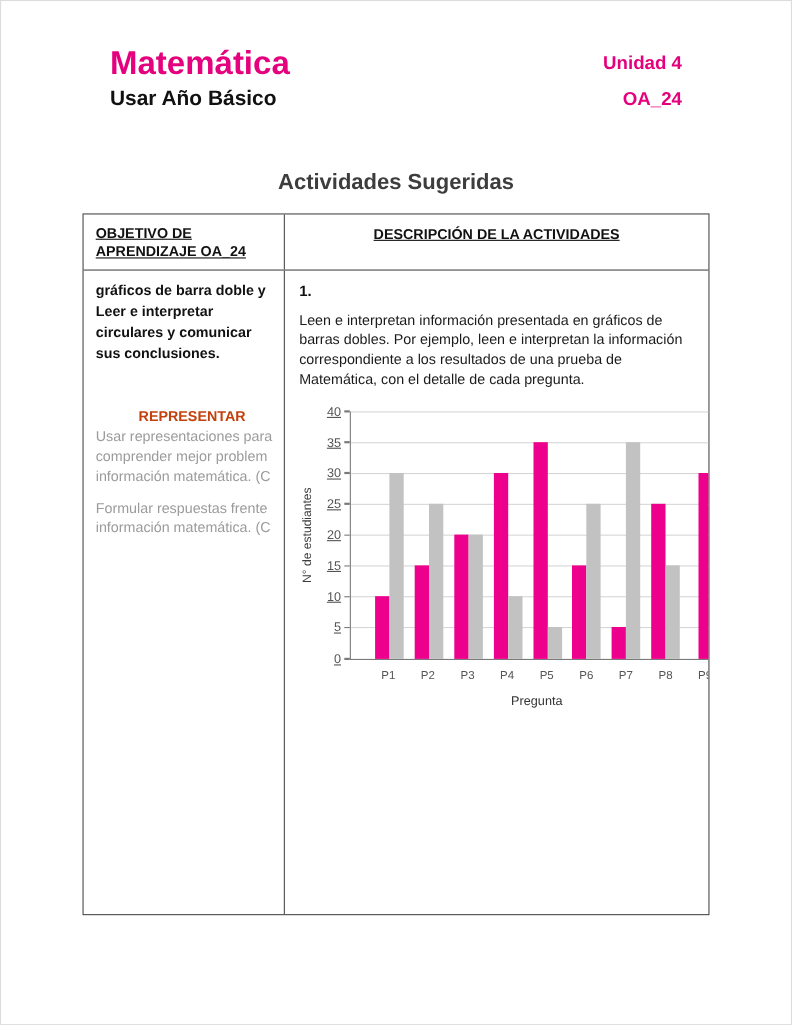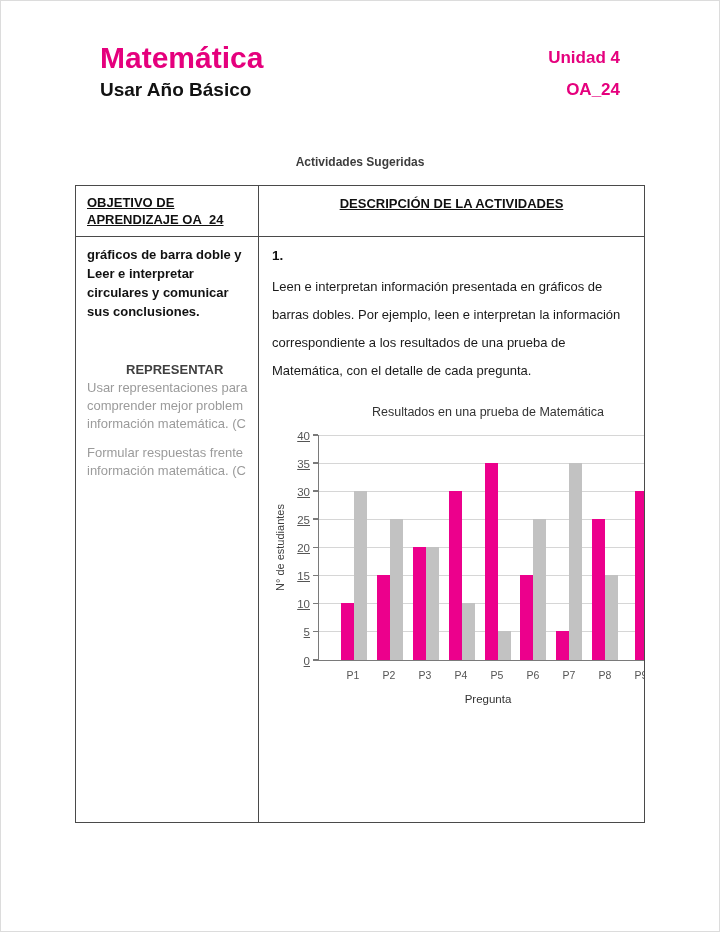--- a/index.html
+++ b/index.html
@@ -8,40 +8,40 @@
     font-family:"Liberation Sans", sans-serif; color:#111;
     outline:1px solid #dcdcdc; outline-offset:-1px; overflow:hidden;
   }
   
   .doc-header { display:flex; justify-content:space-between; align-items:flex-start; padding:42px 100px 0 100px; }
   .doc-title { font-size:30px; font-weight:bold; color:#e5007d; line-height:1.05; }
   .doc-subtitle { font-size:19px; font-weight:bold; color:#111; margin-top:5px; }
   .unit-block { text-align:right; margin-top:6px; }
   .unit-label, .oa-label { font-size:17px; font-weight:bold; color:#e5007d; }
   .oa-label { margin-top:12px; }
-  .section-title { text-align:center; font-size:12px; font-weight:bold; color:#3d3d3d; margin-top:54px; }
+  .section-title { text-align:center; font-size:20px; font-weight:bold; color:#3d3d3d; margin-top:54px; }
   
   .activity-table { margin:16px 75px 0 75px; border:1.5px solid #4a4a4a; }
   .t-row { display:flex; }
   .t-row.head { border-bottom:1.5px solid #4a4a4a; }
   .cell { box-sizing:border-box; }
   .cell.left { width:183px; border-right:1.5px solid #4a4a4a; padding:8px 4px 8px 11px; overflow:hidden; }
   .cell.right { flex:1; }
   .t-row.head .cell { min-height:46px;text-decoration:underline; }
   .th { font-weight:bold; font-size:13px; color:#111; line-height:17px; }
   .th.center { text-align:center; padding-top:9px; }
   .t-row.body { min-height:585px; }
   .t-row.body .cell.right { padding:9px 0 9px 13px; overflow:hidden; position:relative; }
   .objective-line { font-weight:bold; font-size:13px; line-height:19px; color:#111; white-space:nowrap; }
   .skills { margin-top:40px; font-size:13px; line-height:18px; color:#9b9b9b; }
   .skill-block + .skill-block { margin-top:11px; }
-  .skill-heading { font-weight:bold; color:#404040; white-space:nowrap;padding-left:39px; }
+  .skill-heading { font-weight:bold; color:#c2410c; white-space:nowrap;padding-left:39px; }
   .skill-line { white-space:nowrap; }
   .act-num { font-weight:bold; font-size:13.5px; margin:2px 0 10px 0; }
-  .act-text { font-size:13px; line-height:28px; margin:0 14px 0 0; color:#1a1a1a; }
+  .act-text { font-size:13px; line-height:18px; margin:0 14px 0 0; color:#1a1a1a; }
   
   .chart { width:400px; margin-top:20px; }
   .chart-title { margin-left:46px; width:340px; text-align:center; font-size:12.5px; color:#333; margin-bottom:16px; }
   .chart-body { display:flex; align-items:stretch; }
   .y-axis-label { width:16px; height:225px; display:flex; align-items:center; justify-content:center;
                   writing-mode:vertical-rl; transform:rotate(180deg); font-size:11px; color:#3d3d3d; }
   .y-ticks { width:30px; position:relative; height:225px; }
   .ytick-label { position:absolute; right:8px; font-size:11.5px; color:#555;text-decoration:underline; }
   .ytick-mark { position:absolute; right:0; width:5px; height:1.5px; background:#7a7a7a; }
   .plot { position:relative; width:340px; height:225px;
@@ -101,21 +101,20 @@
             <div class="skill-line">información matemática. (C</div>
           </div>
         </div>
       </div>
 
       <div class="cell right">
         <p class="act-num">1.</p>
         <p class="act-text">Leen e interpretan información presentada en gráficos de barras dobles. Por ejemplo, leen e interpretan la información correspondiente a los resultados de una prueba de Matemática, con el detalle de cada pregunta.</p>
 
         <div class="chart">
-          <div class="chart-title">Resultados en una prueba de Matemática</div>
           <div class="chart-body">
             <div class="y-axis-label">N° de estudiantes</div>
             <div class="y-ticks" id="yticks">
                 <div class="ytick-label" style="bottom: -7px;">0</div>
                 <div class="ytick-mark" style="bottom: -1px;"></div>
                 <div class="ytick-label" style="bottom: 21.125px;">5</div>
                 <div class="ytick-mark" style="bottom: 27.125px;"></div>
                 <div class="ytick-label" style="bottom: 49.25px;">10</div>
                 <div class="ytick-mark" style="bottom: 55.25px;"></div>
                 <div class="ytick-label" style="bottom: 77.375px;">15</div>

